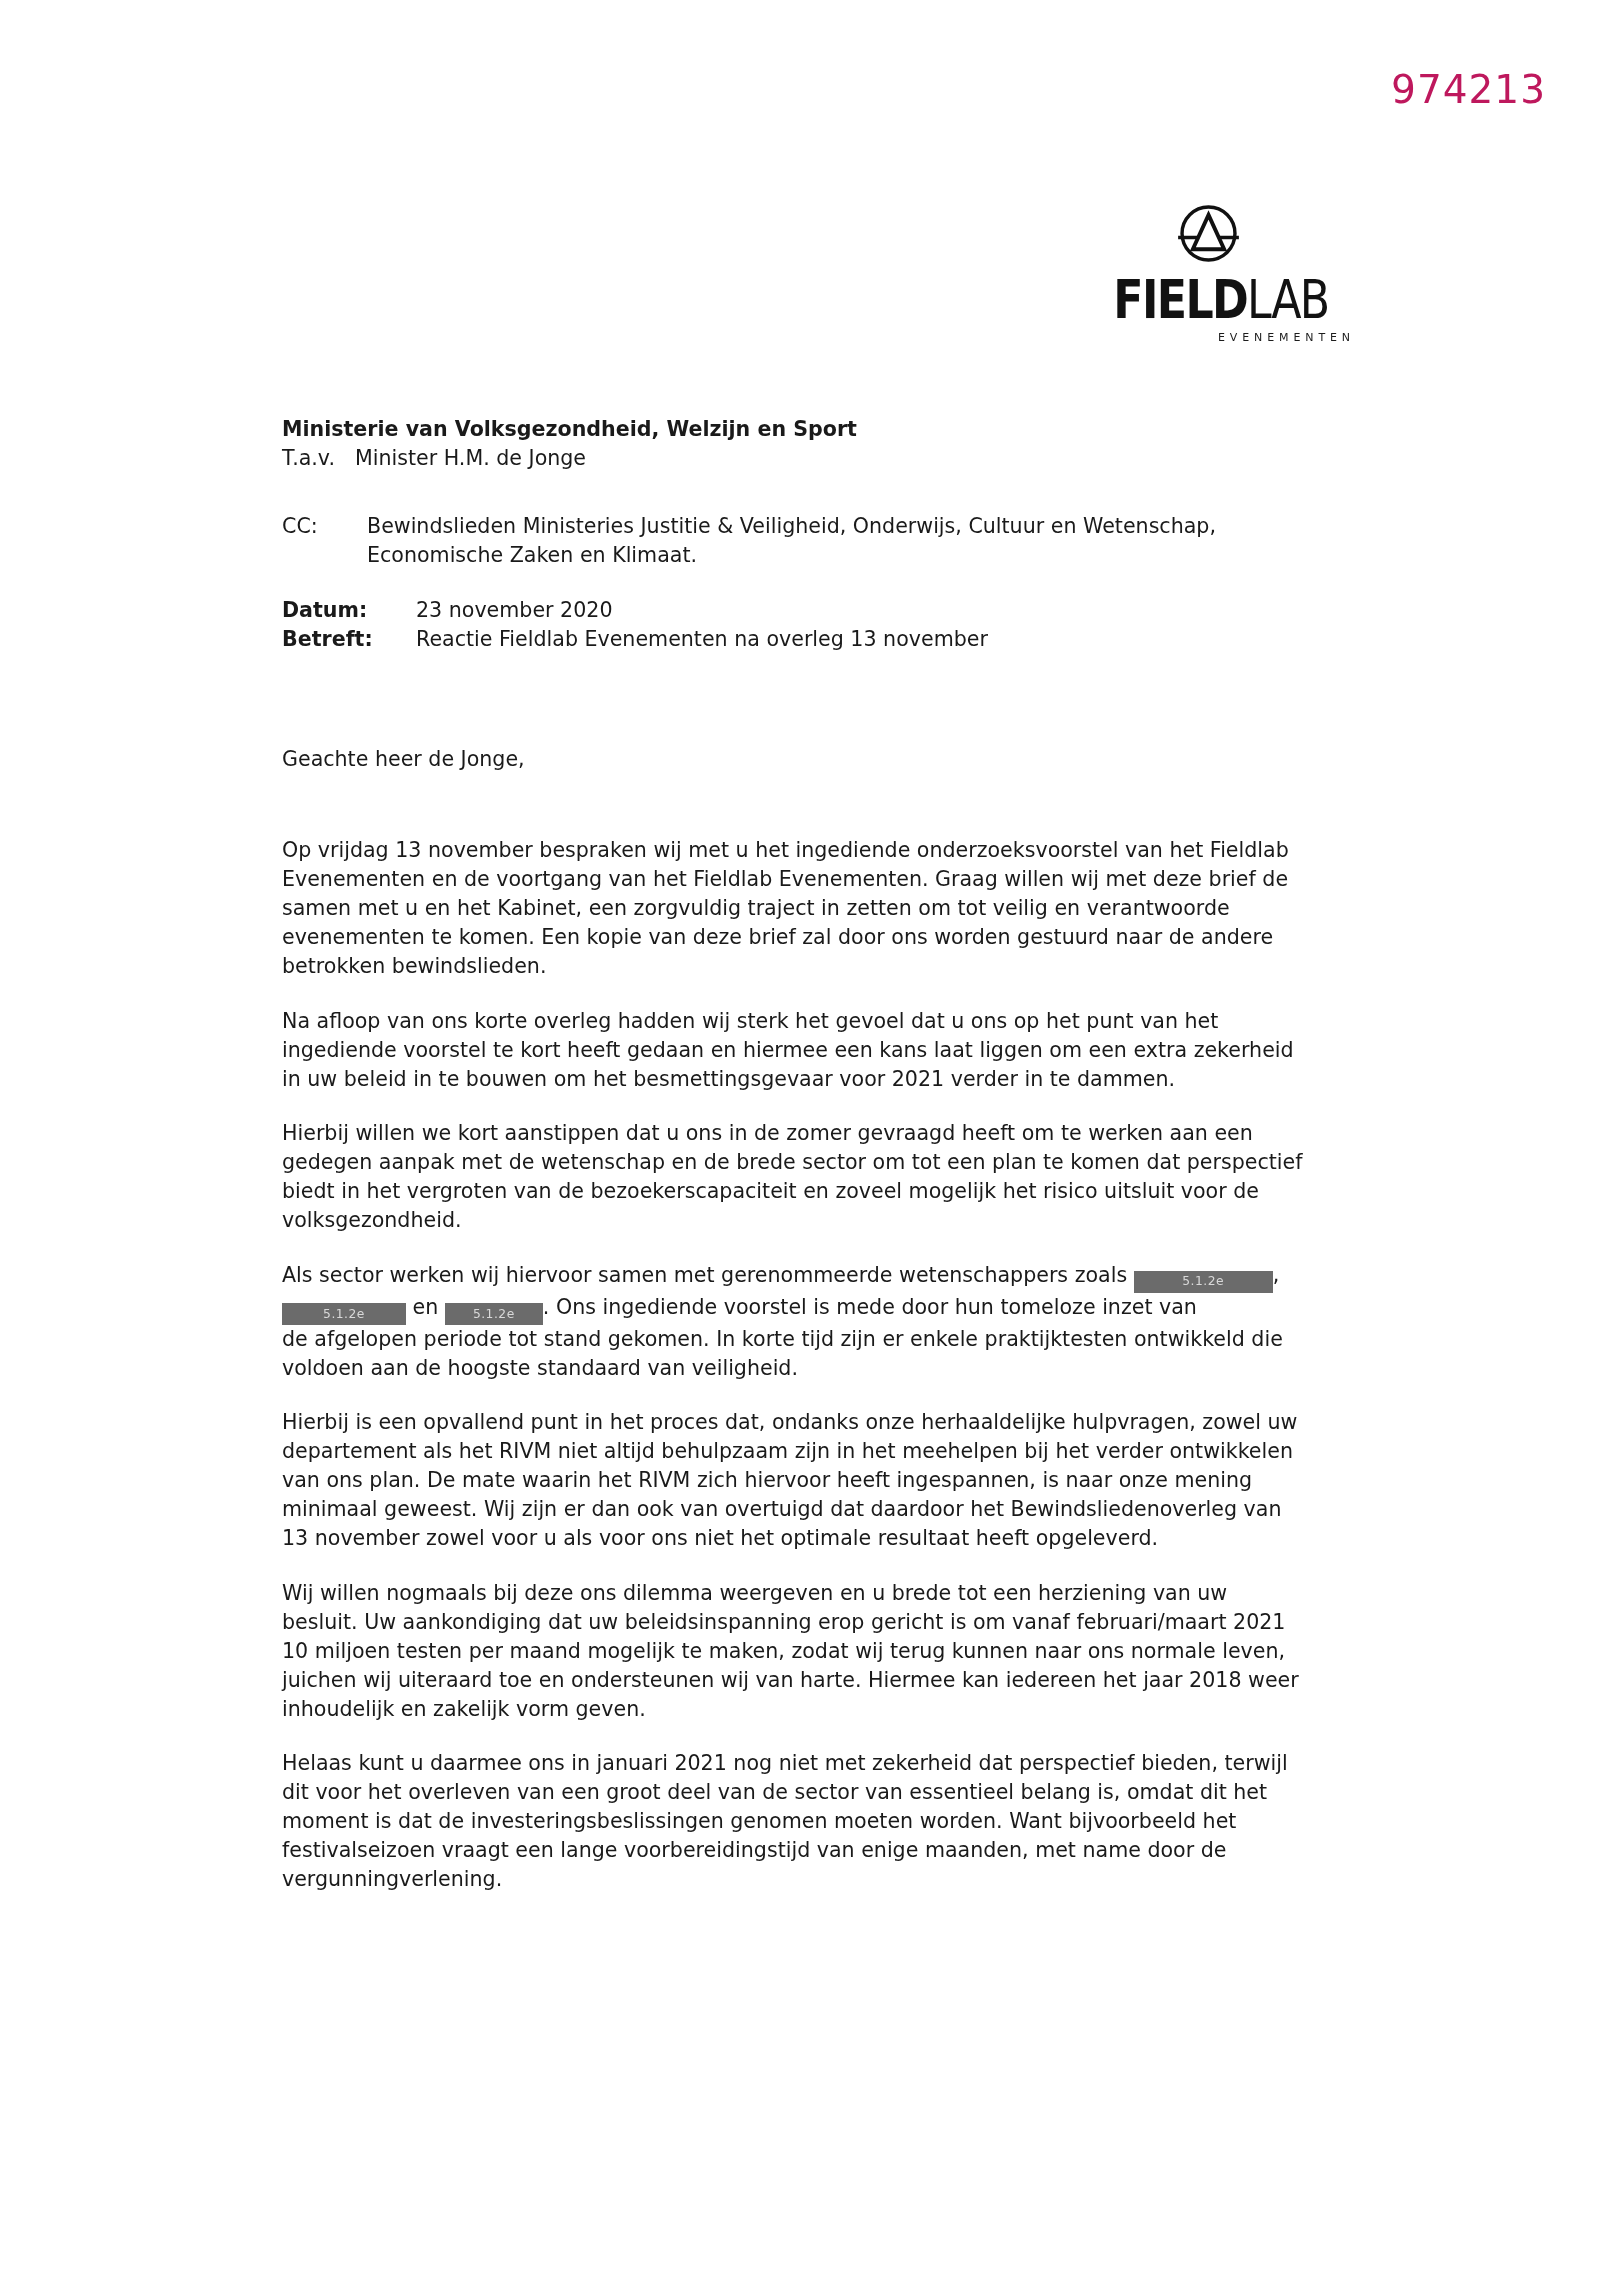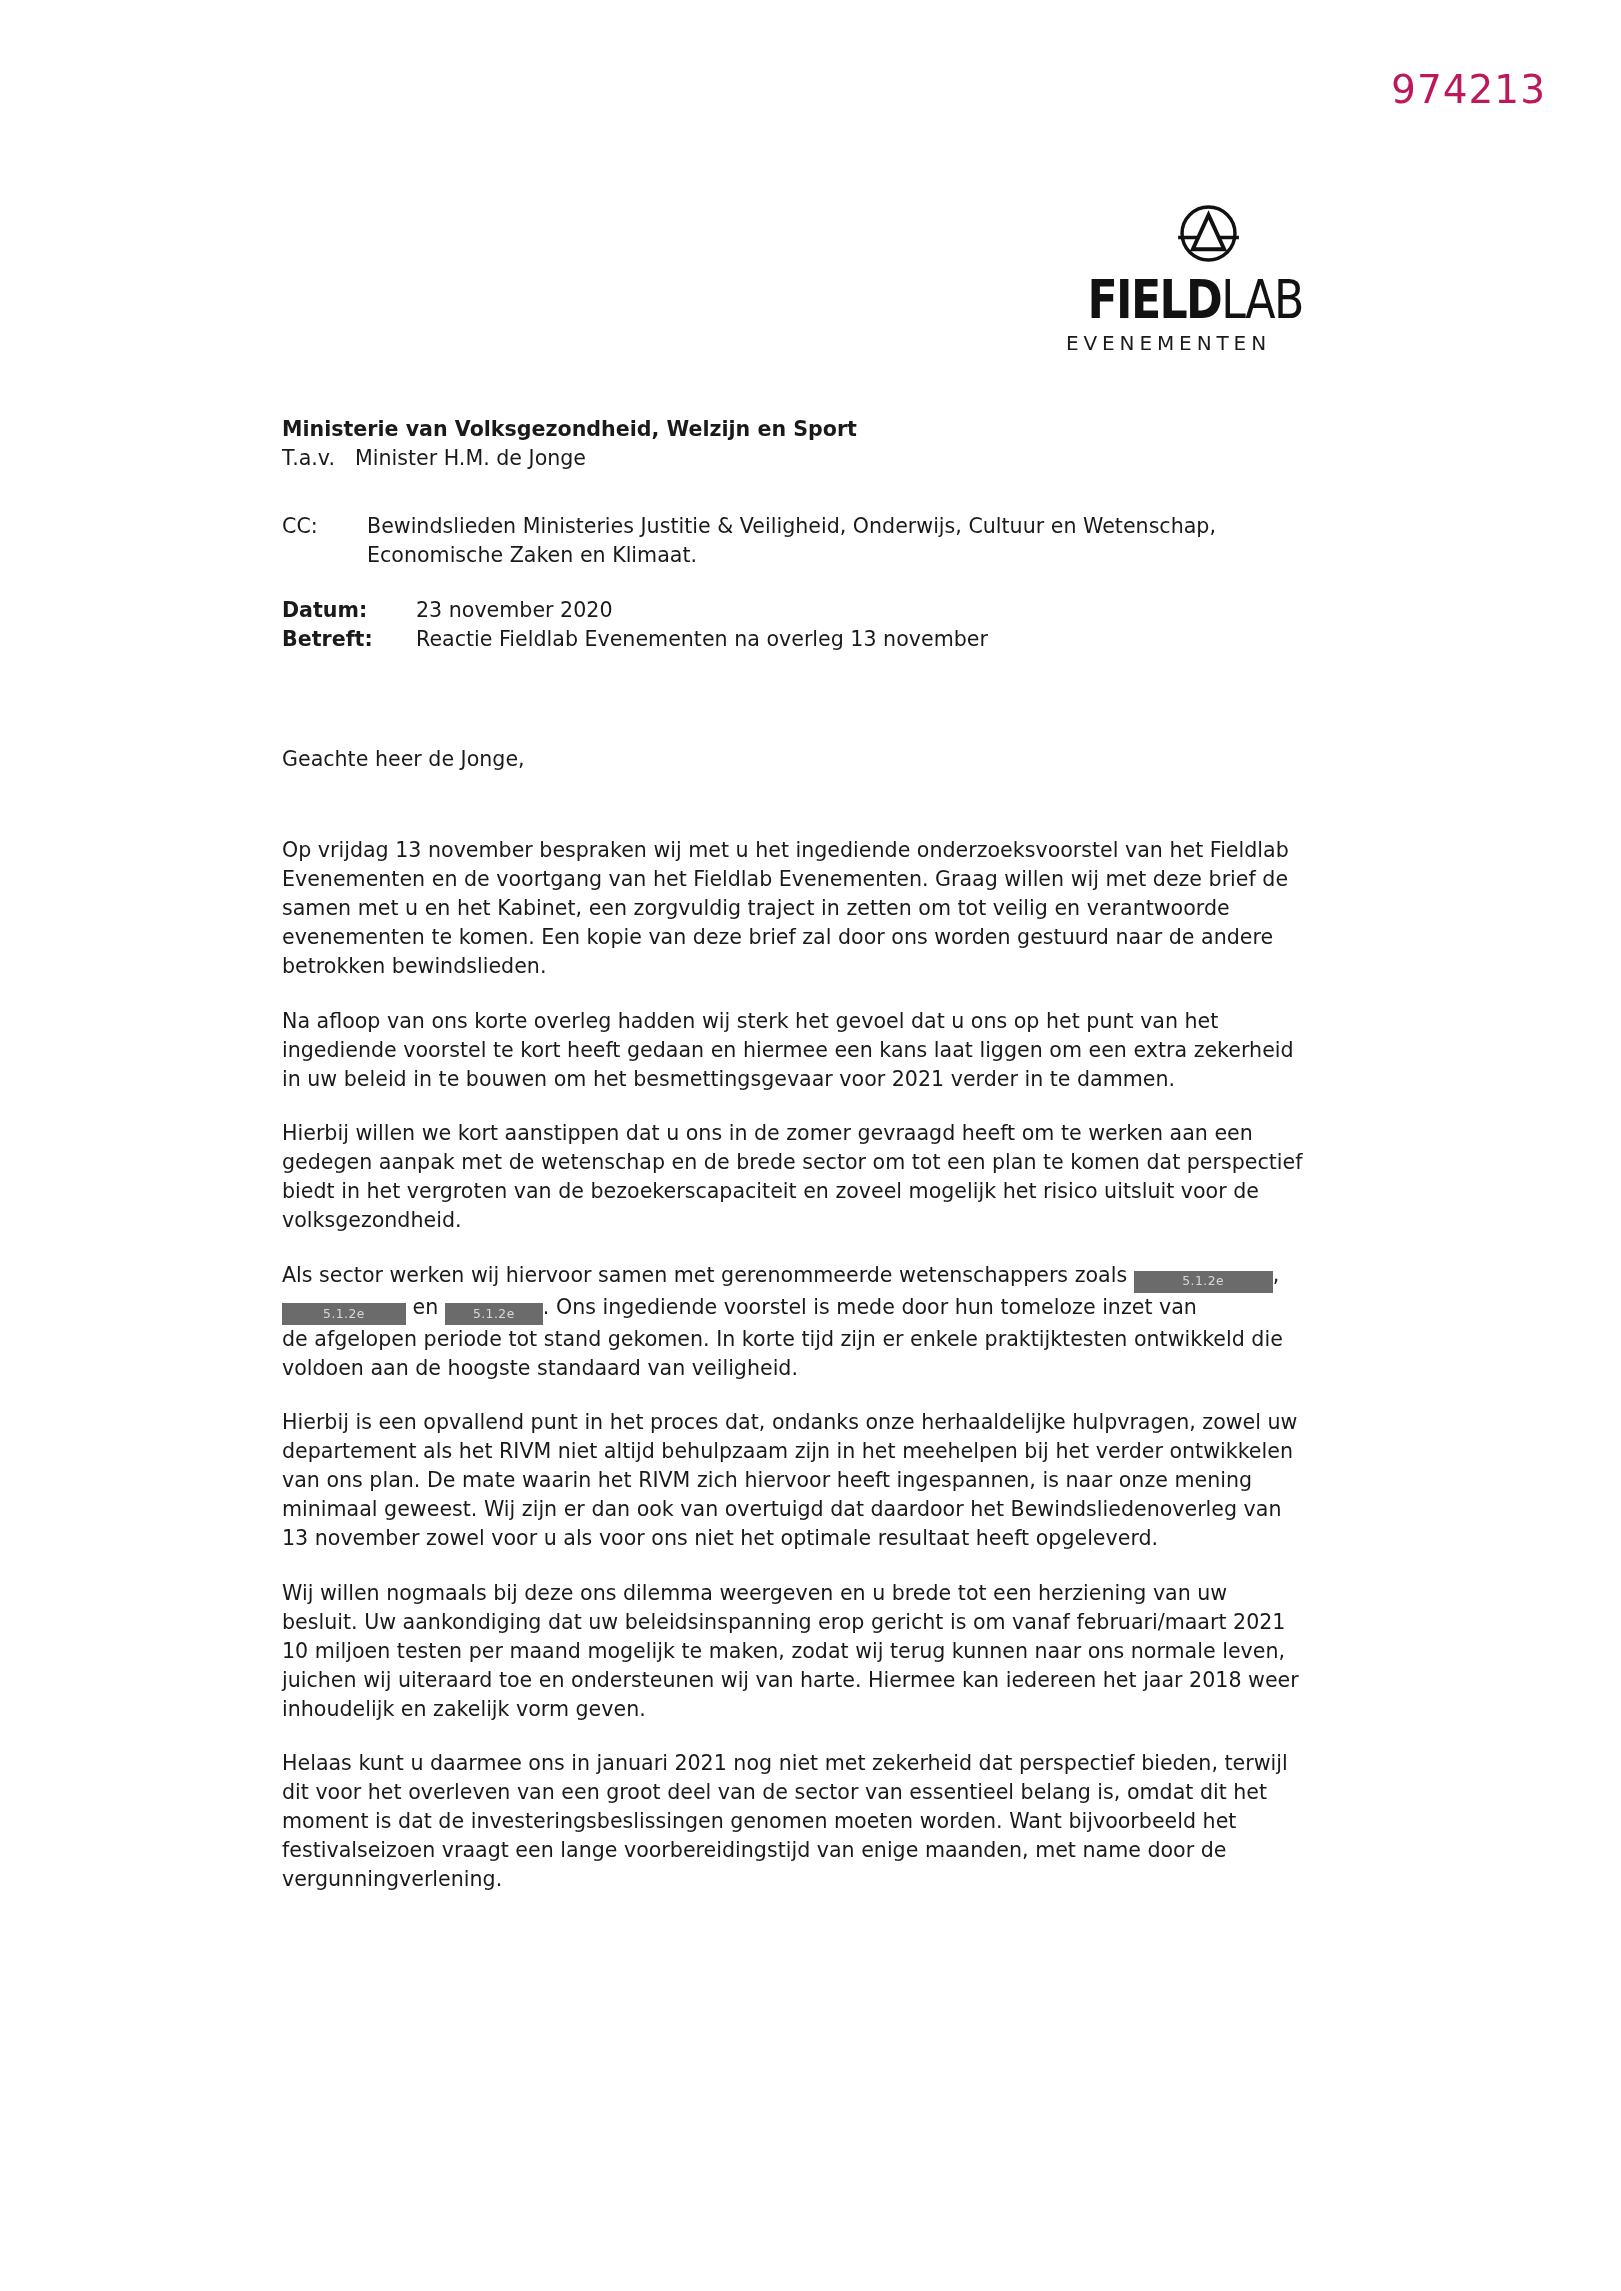--- a/index.html
+++ b/index.html
@@ -18,33 +18,33 @@
     overflow:hidden;
   }
   
   #doc-number{
     position:absolute;top:67px;right:75px;
     font-size:39px;color:#be185d;letter-spacing:1px;
   }
   
   #logo{
     position:absolute;left:1061px;top:202px;width:294px;
-    text-align:left;color:#111;
+    text-align:right;color:#111;
   }
   #logo .mark{display:block;margin:0 auto;}
   #logo .brand{
     margin-top:3.9px;
     font-size:54px;line-height:57px;letter-spacing:-2px;
     transform:scaleX(0.82);transform-origin:50% 50%;
     white-space:nowrap;color:#121212;
   }
   #logo .brand .b{font-weight:bold;}
   #logo .brand .l{font-weight:normal;}
   #logo .subtitle{
-    margin-top:2.9px;font-size:20px;letter-spacing:4.9px;text-indent:4.9px;
+    margin-top:2.9px;font-size:11px;letter-spacing:4.9px;text-indent:4.9px;
     color:#1c1c1c;white-space:nowrap;
   }
   
   #recipient{position:absolute;left:282px;top:415px;font-size:20.6px;line-height:29px;}
   #recipient .ministry{font-weight:bold;}
   .row{display:flex;align-items:flex-start;}
   .attn-label{width:73px;flex:0 0 auto;}
   .cc-row{margin-top:39px;}
   .cc-label{width:85px;flex:0 0 auto;}
   

